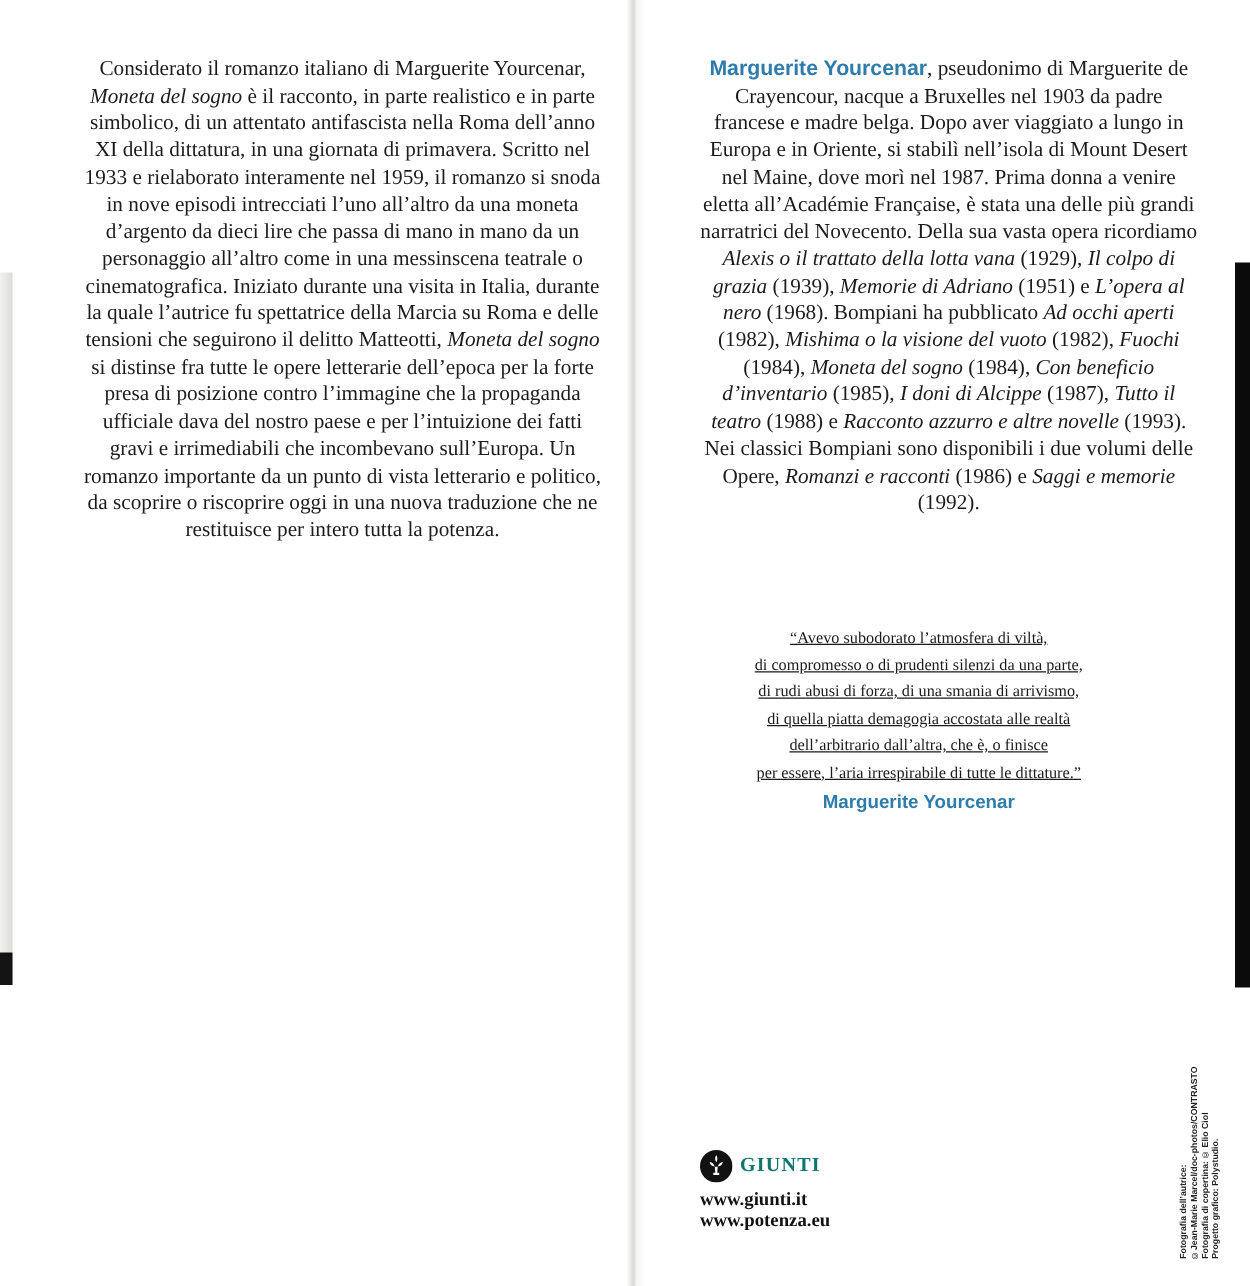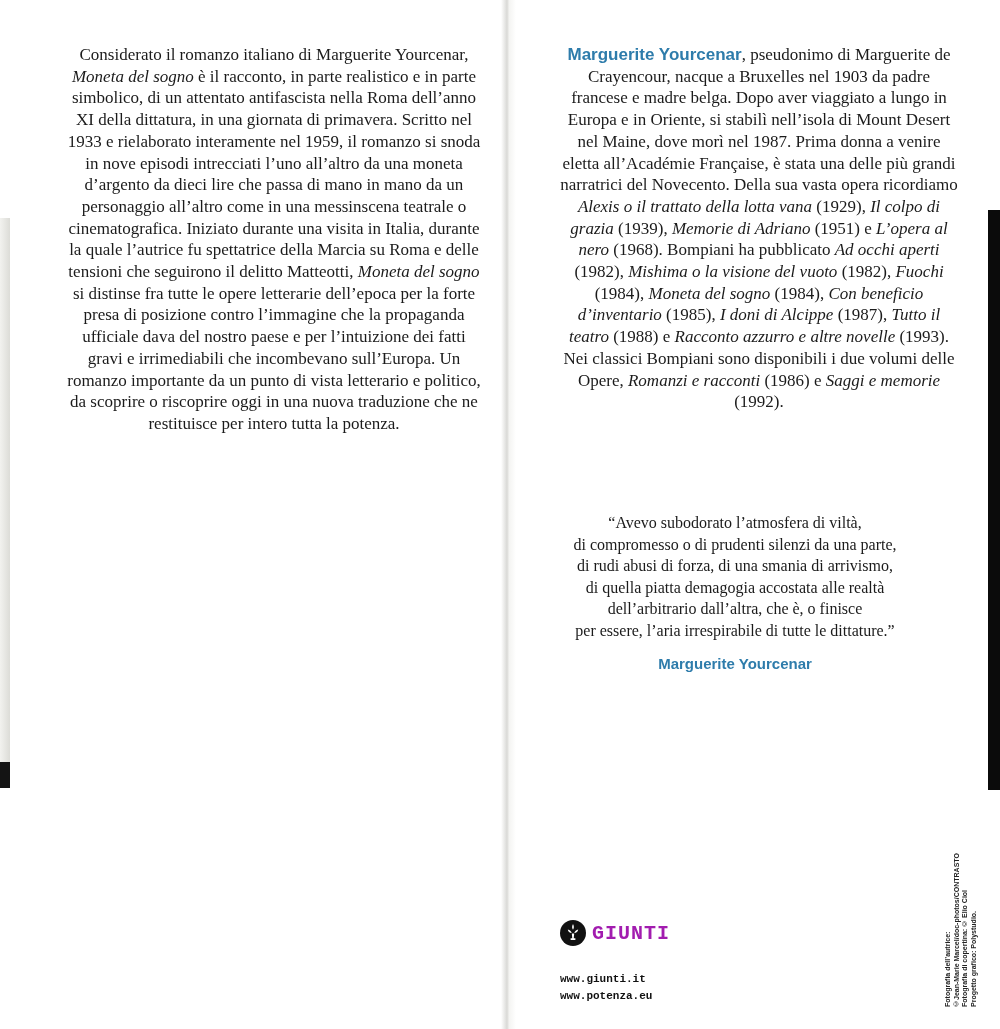--- a/index.html
+++ b/index.html
@@ -15,31 +15,31 @@
           background:linear-gradient(to right,#ffffff,#d9d9d6 40%,#f4f4f2 55%,#ffffff);}
 
   
   .flap{position:absolute;top:0;}
   .flap-left{left:65px;width:418px;}
   .flap-right{left:560px;width:398px;}
   .body-text{margin:44px 0 0 0;font-size:17px;line-height:21.7px;text-align:center;}
   .body-text span{white-space:pre-wrap;}
 
   .quote-block{position:absolute;left:-48px;top:498px;width:446px;text-align:center;}
-  .quote-text{margin:14px;font-size:16px;line-height:21.5px;white-space:pre-line;}
+  .quote-text{margin:1px;font-size:13px;line-height:21.5px;white-space:pre-line;text-decoration:underline;}
   .quote-attribution{margin:5px 0 0 0;font-size:15px;font-weight:bold;
                      font-family:"Liberation Sans","DejaVu Sans",sans-serif;}
 
   .publisher{position:absolute;left:0;top:920px;}
   .logo-row{display:flex;align-items:center;gap:6px;}
   .logo-mark{display:inline-flex;width:26px;height:26px;}
-  .logo-text{font-family:Liberation Mono, monospace;font-weight:bold;
-             font-size:20px;letter-spacing:1px;color:#a21caf;}
-  .websites{margin-top:25px;font-family:Liberation Mono, monospace;
-            font-weight:bold;font-size:11px;line-height:17px;color:#111;}
+  .logo-text{font-family:Liberation Serif, serif;font-weight:bold;
+             font-size:16px;letter-spacing:1px;color:#0f766e;}
+  .websites{margin-top:6px;font-family:Liberation Serif, serif;
+            font-weight:bold;font-size:15px;line-height:17px;color:#111;}
 
   .credits{position:absolute;right:22px;bottom:22px;height:182px;
            writing-mode:vertical-rl;transform:rotate(180deg);
            font-family:"Liberation Sans","DejaVu Sans",sans-serif;
            font-size:7px;line-height:8.5px;font-weight:bold;color:#222;}
 </style>
 </head>
 <body>
 
 <div class="scan">

